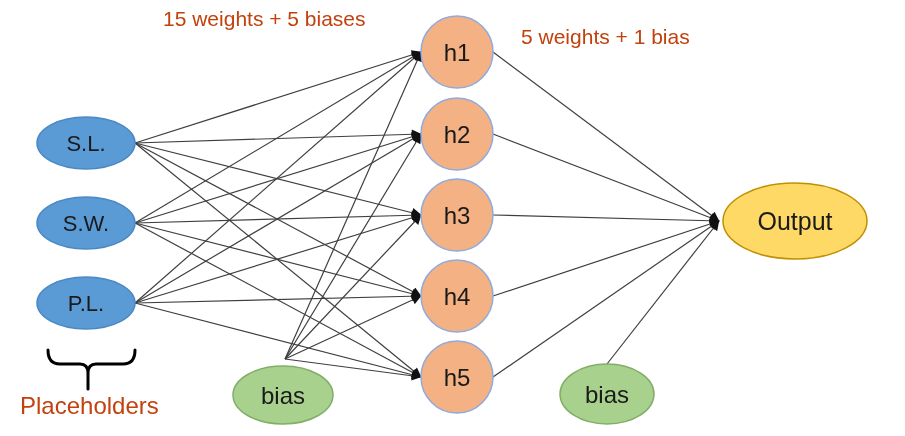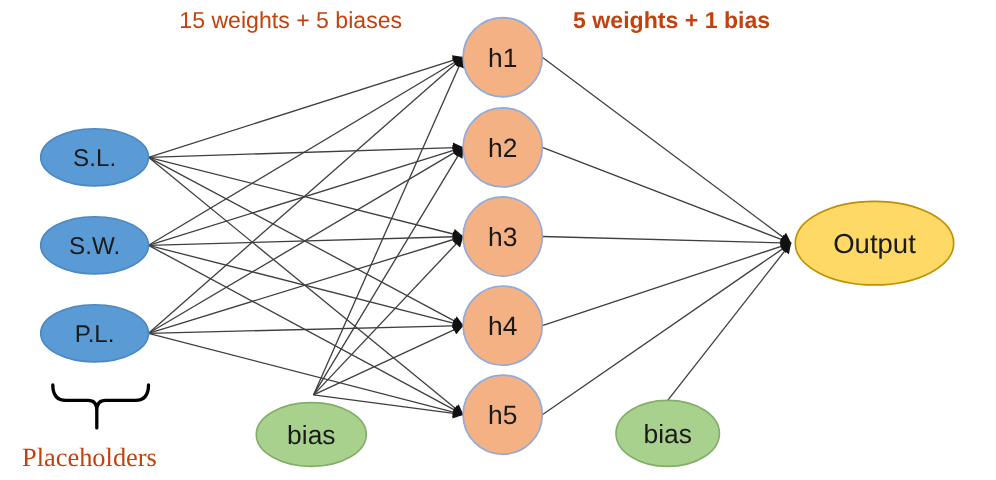--- a/index.html
+++ b/index.html
@@ -20,23 +20,23 @@
     left: 0;
     top: 0;
   }
   .caption {
     position: absolute;
     color: #c2410c;
     white-space: nowrap;
     line-height: 1.15;
   }
   .caption-hidden  { left: 163px; top: 7px;  font-size: 21px; }
-  .caption-output  { left: 521px; top: 7px;  font-size: 21px; font-weight: bold; }
+  .caption-output  { left: 521px; top: 25px;  font-size: 21px; }
   .caption-total   { left: 736px; top: 7px;  font-size: 21px; }
-  .caption-placeholders { left: 20px; top: 404px; font-size: 24px; font-family: Liberation Serif, serif; }
+  .caption-placeholders { left: 20px; top: 392px; font-size: 24px; }
   svg text {
     font-family: "Liberation Sans", sans-serif;
   }
 </style>
 </head>
 <body>
 
 <div class="stage">
 
   <svg class="diagram-svg" width="905" height="436" viewBox="0 0 905 436">

